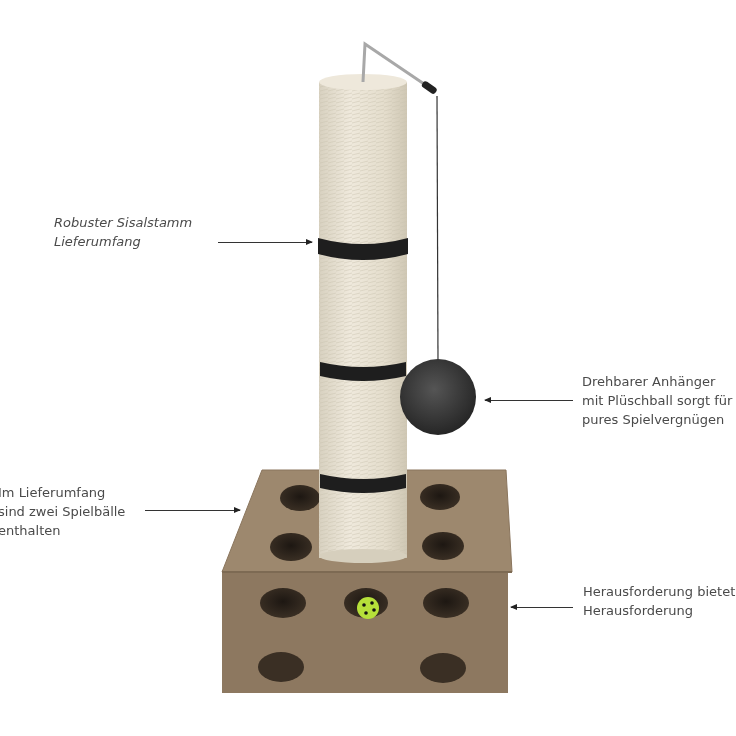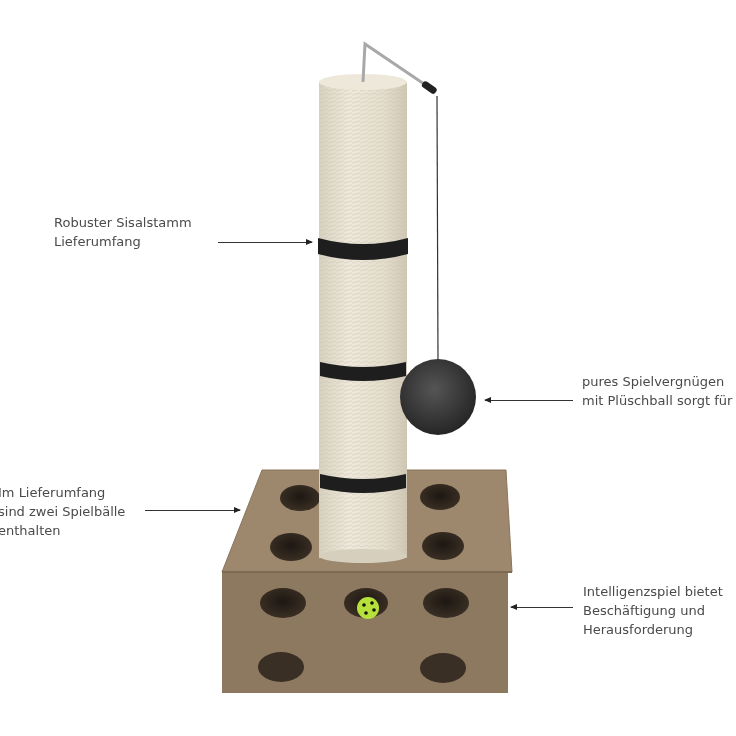--- a/index.html
+++ b/index.html
@@ -78,39 +78,39 @@
     </g>
 
     <g>
       <polyline points="363,82 365,44 430,88" fill="none" stroke="#a8a8a8" stroke-width="3"></polyline>
       <rect x="421" y="84" width="16" height="7" rx="3" transform="rotate(35 429 88)" fill="#222"></rect>
       <line x1="437" y1="96" x2="438" y2="360" stroke="#333" stroke-width="1.2"></line>
       <circle cx="438" cy="397" r="38" fill="url(#plushGrad)"></circle>
     </g>
   </svg>
 
-  <div class="label" style="left:54px;top:213px;">
+  <div class="label" style="left:54px;top:213px;font-style:italic;">
     <span>Robuster Sisalstamm</span>
     <span>Lieferumfang</span>
   </div>
   <div class="arrow right" style="left:218px;top:242px;width:94px;"></div>
 
   <div class="label" style="left:582px;top:372px;">
+    <span>Drehbarer Anhänger</span>
+    <span>mit Plüschball sorgt für</span>
     <span>pures Spielvergnügen</span>
-    <span>mit Plüschball sorgt für</span>
   </div>
   <div class="arrow left" style="left:485px;top:400px;width:88px;"></div>
 
   <div class="label" style="left:-2px;top:483px;">
     <span>Im Lieferumfang</span>
     <span>sind zwei Spielbälle</span>
     <span>enthalten</span>
   </div>
   <div class="arrow right" style="left:145px;top:510px;width:95px;"></div>
 
   <div class="label" style="left:583px;top:582px;">
-    <span>Intelligenzspiel bietet</span>
-    <span>Beschäftigung und</span>
+    <span>Herausforderung bietet</span>
     <span>Herausforderung</span>
   </div>
   <div class="arrow left" style="left:511px;top:607px;width:62px;"></div>
 
 </div>
 
 </body></html>

